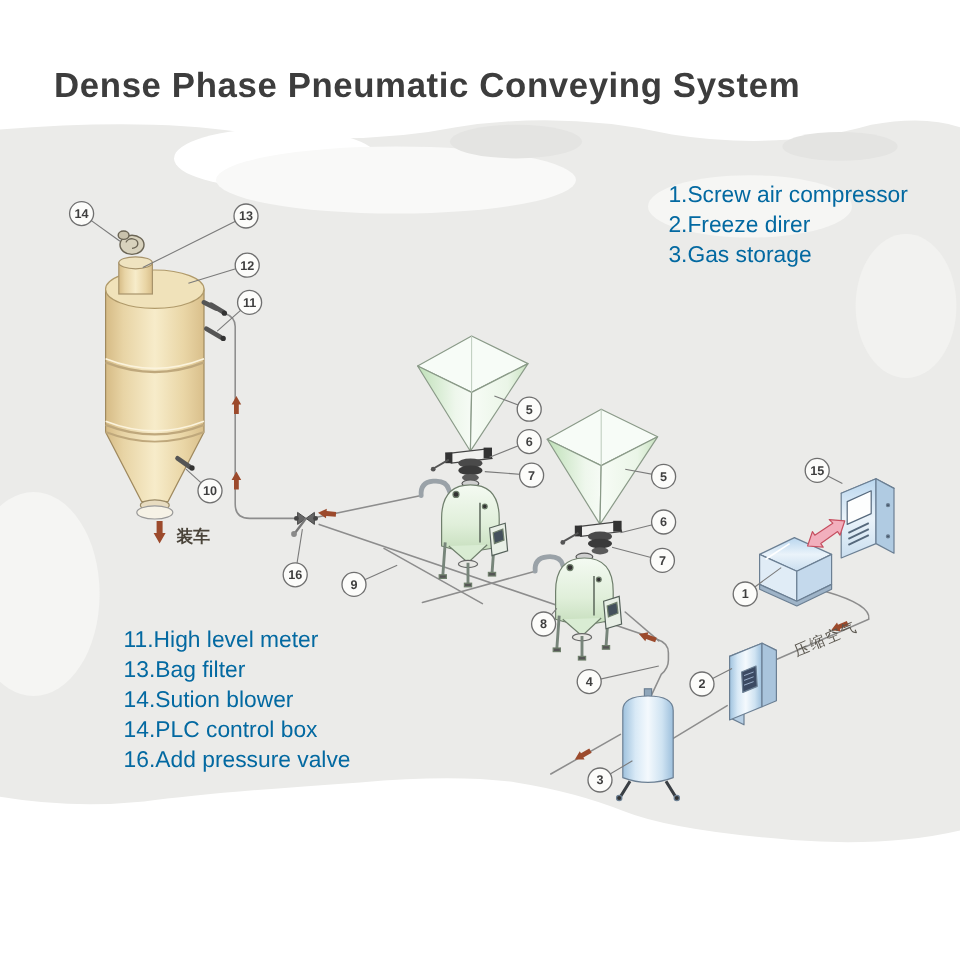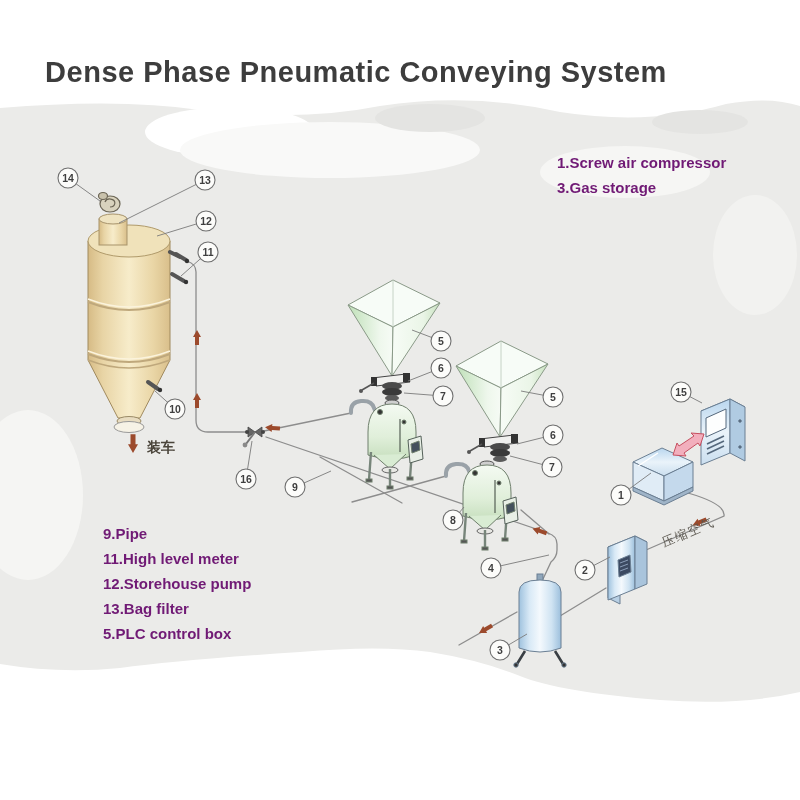--- a/index.html
+++ b/index.html
@@ -1,21 +1,21 @@
 <!DOCTYPE html>
 <html><head>
 <meta charset="utf-8">
 <style>
   html,body{margin:0;padding:0;background:#fff;}
   #stage{position:relative;width:800px;height:800px;background:#ffffff;overflow:hidden;
          font-family:"Liberation Sans",sans-serif;}
   #diagram{position:absolute;left:0;top:0;}
   .title{position:absolute;left:0;top:56px;width:712px;text-align:center;
          font-size:29px;font-weight:700;color:#3d3d3d;letter-spacing:.5px;}
-  .legend{position:absolute;color:#701a75;font-size:15px;font-weight:700;}
+  .legend{position:absolute;color:#0369a1;font-size:19px;font-weight:400;}
   .legend .lrow{height:25px;line-height:25px;white-space:nowrap;}
   .legend-right{left:557px;top:150px;}
   .legend-left{left:103px;top:521px;}
 </style>
 </head>
 <body>
 
 <div id="stage">
 
 <svg id="diagram" width="800" height="800" viewBox="0 0 800 800">
@@ -337,24 +337,25 @@
           <circle r="10" fill="#fcfcfa" stroke="#6f6f6f" stroke-width="1.1"></circle>
           <text y="3.6">15</text>
         </g>
   </g>
 </svg>
 
 <div class="title">Dense Phase Pneumatic Conveying System</div>
 
 <div class="legend legend-right">
   <div class="lrow">1.Screw air compressor</div>
+  <div class="lrow">2.Freeze direr</div>
   <div class="lrow">3.Gas storage</div>
 </div>
 
 <div class="legend legend-left">
-  <div class="lrow">9.Pipe</div>
   <div class="lrow">11.High level meter</div>
-  <div class="lrow">12.Storehouse pump</div>
   <div class="lrow">13.Bag filter</div>
-  <div class="lrow">5.PLC control box</div>
+  <div class="lrow">14.Sution blower</div>
+  <div class="lrow">14.PLC control box</div>
+  <div class="lrow">16.Add pressure valve</div>
 </div>
 
 </div>
 
 </body></html>

